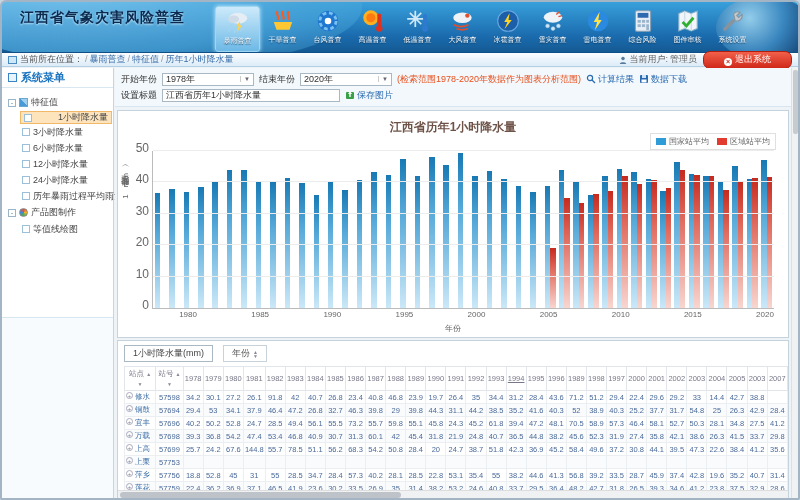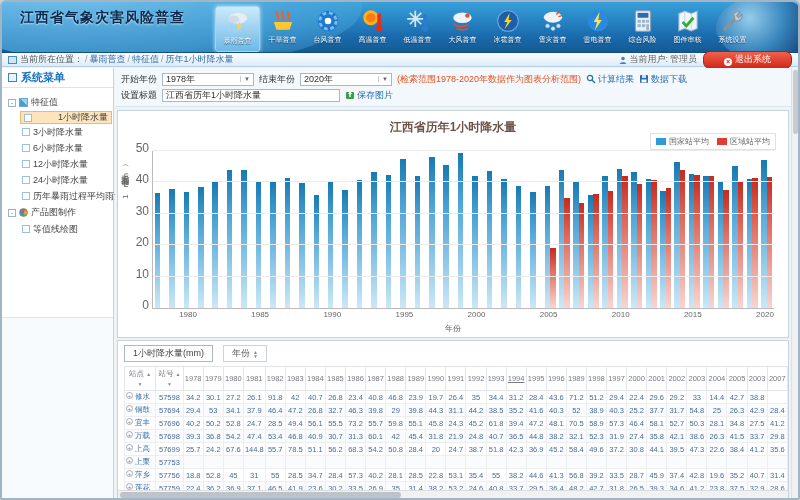--- a/index.html
+++ b/index.html
@@ -733,21 +733,21 @@
               <td>60.1</td>
               <td>42</td>
               <td>45.4</td>
               <td>31.8</td>
               <td>21.9</td>
               <td>24.8</td>
               <td>40.7</td>
               <td>36.5</td>
               <td>44.8</td>
               <td>38.2</td>
-              <td>32.1</td>
+              <td>45.6</td>
               <td>52.3</td>
               <td>31.9</td>
               <td>27.4</td>
               <td>35.8</td>
               <td>42.1</td>
               <td>38.6</td>
               <td>26.3</td>
               <td>41.5</td>
               <td>33.7</td>
               <td>29.8</td>

